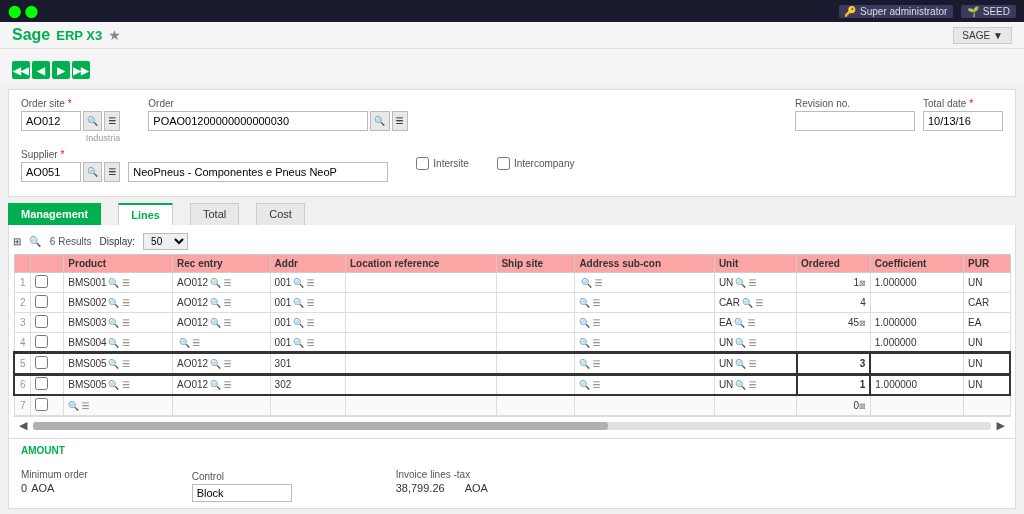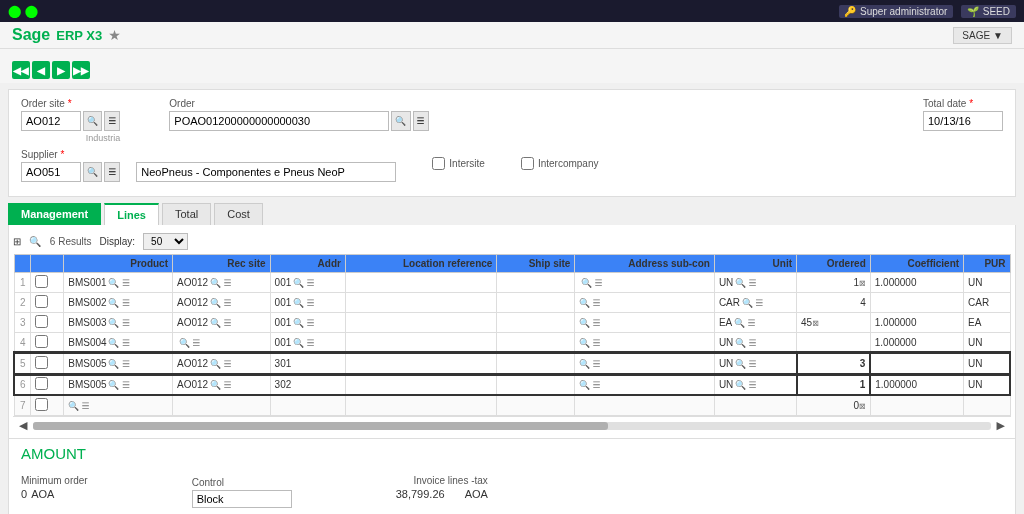--- a/index.html
+++ b/index.html
@@ -18,61 +18,61 @@
     .sage-dropdown { background: #e8e8e8; border: 1px solid #ccc; padding: 2px 8px; font-size: 10px; cursor: pointer; display: flex; align-items: center; gap: 3px; }
 
     
     .page-title-area { padding: 8px 12px 4px; background: #f5f5f5; }
     .page-title { font-size: 18px; font-weight: normal; color: #333; }
     .nav-controls { display: flex; gap: 2px; margin-top: 4px; }
     .nav-btn { background: #00b050; color: white; border: none; width: 18px; height: 18px; cursor: pointer; border-radius: 2px; display: flex; align-items: center; justify-content: center; font-size: 10px; font-weight: bold; }
 
     
     .form-area { background: white; margin: 6px 8px; padding: 8px 12px; border: 1px solid #ddd; }
-    .form-row { display: flex; gap: 16px; align-items: flex-start; margin-bottom: 6px; }
+    .form-row { display: flex; gap: 8px; align-items: flex-start; margin-bottom: 6px; }
     .form-group { display: flex; flex-direction: column; gap: 2px; }
     .form-label { font-size: 10px; color: #555; }
     .form-label .required { color: red; }
     .form-input { border: 1px solid #bbb; padding: 2px 4px; font-size: 11px; height: 20px; background: white; }
     .form-input-wide { width: 220px; }
     .form-input-med { width: 120px; }
     .form-input-sm { width: 80px; }
     .form-input-xs { width: 60px; }
     .form-sub-label { font-size: 9px; color: #999; text-align: right; }
     .input-with-btns { display: flex; align-items: center; gap: 2px; }
     .input-icon-btn { background: #e8e8e8; border: 1px solid #bbb; padding: 1px 3px; cursor: pointer; font-size: 9px; height: 20px; }
     .checkbox-row { display: flex; align-items: center; gap: 4px; margin-top: 8px; }
     .checkbox-row label { font-size: 10px; color: #555; }
 
     
     .tabs-area { margin: 4px 8px 0; }
-    .tabs { display: flex; gap: 3px; }
+    .tabs { display: flex; gap: 17px; }
     .tab { padding: 4px 12px; font-size: 11px; cursor: pointer; border: 1px solid #ccc; border-bottom: none; background: #e8e8e8; }
     .tab.active { background: white; color: #00b050; font-weight: bold; border-top: 2px solid #00b050; }
     .tab.green-active { background: #00b050; color: white; font-weight: bold; border-color: #00b050; }
 
     
     .table-area { background: white; margin: 0 8px; border: 1px solid #ddd; border-top: none; padding: 4px; }
     .table-controls { display: flex; align-items: center; gap: 8px; padding: 4px 0; font-size: 10px; }
     .results-info { color: #555; }
     .display-select { border: 1px solid #bbb; font-size: 10px; padding: 1px 3px; }
 
     
     .grid-container { overflow-x: auto; }
     table { width: 100%; border-collapse: collapse; font-size: 10px; }
-    th { background: #3b82f6; border: 1px solid #ccc; padding: 3px 4px; text-align: right; font-weight: bold; white-space: nowrap; }
+    th { background: #fca5a5; border: 1px solid #ccc; padding: 3px 4px; text-align: left; font-weight: bold; white-space: nowrap; }
     td { border: 1px solid #ddd; padding: 2px 4px; white-space: nowrap; vertical-align: middle; }
     .row-num { color: #999; text-align: right; width: 16px; }
 
     .cell-with-icons { display: flex; align-items: center; gap: 2px; }
     .cell-icon { color: #777; cursor: pointer; font-size: 9px; }
 
     
     .amount-section { background: white; margin: 0 8px; border: 1px solid #ddd; border-top: none; padding: 6px 12px; }
-    .amount-title { font-weight: normal; color: #00b050; font-size: 15px; margin-bottom: 4px; }
+    .amount-title { font-weight: bold; color: #00b050; font-size: 10px; margin-bottom: 4px; }
     .amount-row { display: flex; gap: 24px; align-items: center; }
     .amount-group { display: flex; flex-direction: column; gap: 2px; }
     .amount-label { font-size: 10px; color: #555; }
     .amount-input { border: 1px solid #bbb; padding: 2px 4px; font-size: 11px; width: 100px; }
 
     .empty-row td { background: #fafafa; }
   </style>
 </head>
 <body>
 
@@ -124,31 +124,35 @@
         <span class="required"> *</span>
       </div>
       <div class="input-with-btns">
         <input class="form-input form-input-xs" type="text" value="AO012" style="">
         <button class="input-icon-btn">🔍</button>
         <button class="input-icon-btn">☰</button>
       </div>
       <div class="form-sub-label">Industria</div>
     </div>
 
-    <div class="form-group" style="margin-left:33px;">
+    <div class="form-group" style="margin-left:20px;">
       <div class="form-label">Order</div>
       <div class="input-with-btns">
         <input class="form-input form-input-wide" type="text" value="POAO01200000000000030" style="">
         <button class="input-icon-btn">🔍</button>
         <button class="input-icon-btn">☰</button>
       </div>
     </div>
 
     <div style="flex:1;"></div>
 
+    <div class="form-group">
+      <div class="form-label">Revision no.</div>
+      <input class="form-input form-input-med" type="text" value="" style="">
+    </div>
 
     <div class="form-group">
       <div class="form-label">
         <span>Total date</span>
         <span class="required"> *</span>
       </div>
       <input class="form-input form-input-sm" type="text" value="10/13/16" style="">
     </div>
   </div>
   <div class="form-row">
@@ -202,21 +206,21 @@
       <option>100</option>
     </select>
   </div>
   <div class="grid-container">
     <table>
       <thead>
         <tr>
           <th></th>
           <th></th>
           <th>Product</th>
-          <th>Rec site</th>
+          <th>Rec entry</th>
           <th>Addr</th>
           <th>Location reference</th>
           <th>Ship site</th>
           <th>Address sub-con</th>
           <th>Unit</th>
           <th>Ordered</th>
           <th>Coefficient</th>
           <th>PUR</th>
         </tr>
       </thead>
@@ -343,21 +347,21 @@
                 <span class="cell-icon">☰</span>
               </div>
             </td>
           <td>
               <div class="cell-with-icons">
                 <span>EA</span>
                 <span class="cell-icon">🔍</span>
                 <span class="cell-icon">☰</span>
               </div>
             </td>
-          <td style="text-align:left;margin-top:12px;">45<span class="cell-icon" style="font-size:8px;">⊠</span></td>
+          <td style="text-align:right;margin-top:12px;">45<span class="cell-icon" style="font-size:8px;">⊠</span></td>
           <td>1.000000</td>
           <td>EA</td>
         </tr>
 
         <tr>
           <td class="row-num">4</td>
           <td><input type="checkbox" style=""></td>
           <td>
               <div class="cell-with-icons">
                 <span>BMS004</span>
@@ -522,21 +526,21 @@
       <div class="amount-label">Minimum order</div>
       <div style="display:flex; gap:4px; align-items:center;">
         <span>0</span>
         <span>AOA</span>
       </div>
     </div>
     <div class="amount-group" style="margin-left:80px;margin-top:11px;">
       <div class="amount-label">Control</div>
       <input class="amount-input" type="text" value="Block" style="">
     </div>
-    <div class="amount-group" style="margin-left:80px;text-align:right;">
+    <div class="amount-group" style="margin-left:80px;">
       <div class="amount-label">Invoice lines -tax</div>
       <div style="display:flex; gap:20px; align-items:center;">
         <span>38,799.26</span>
         <span>AOA</span>
       </div>
     </div>
   </div>
 </div>
 
 </body></html>

